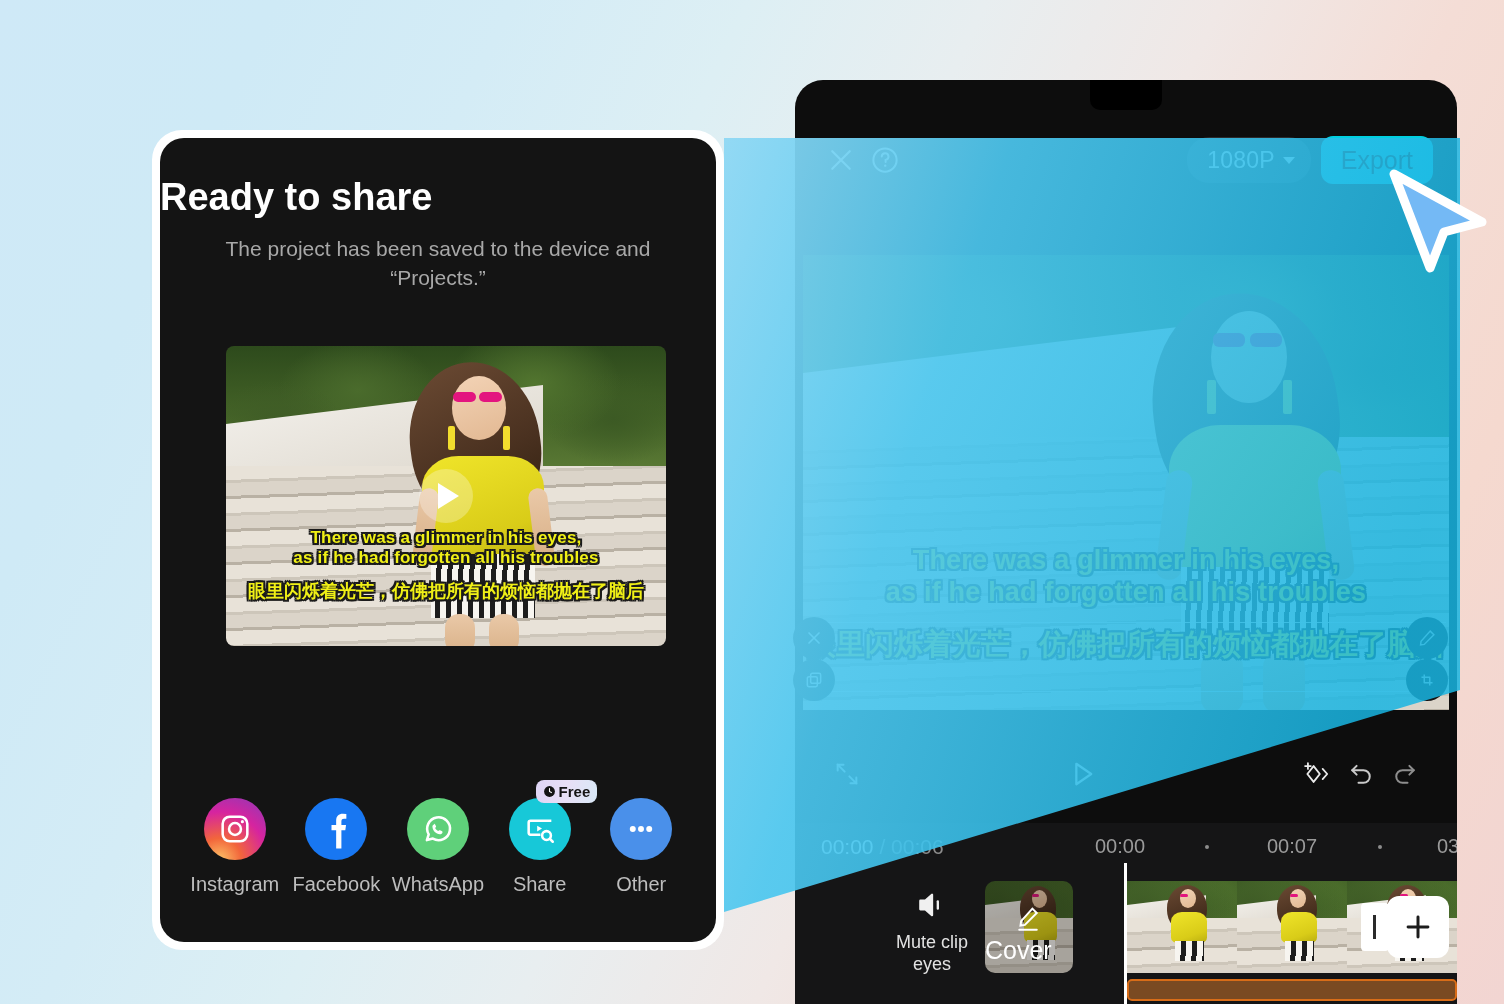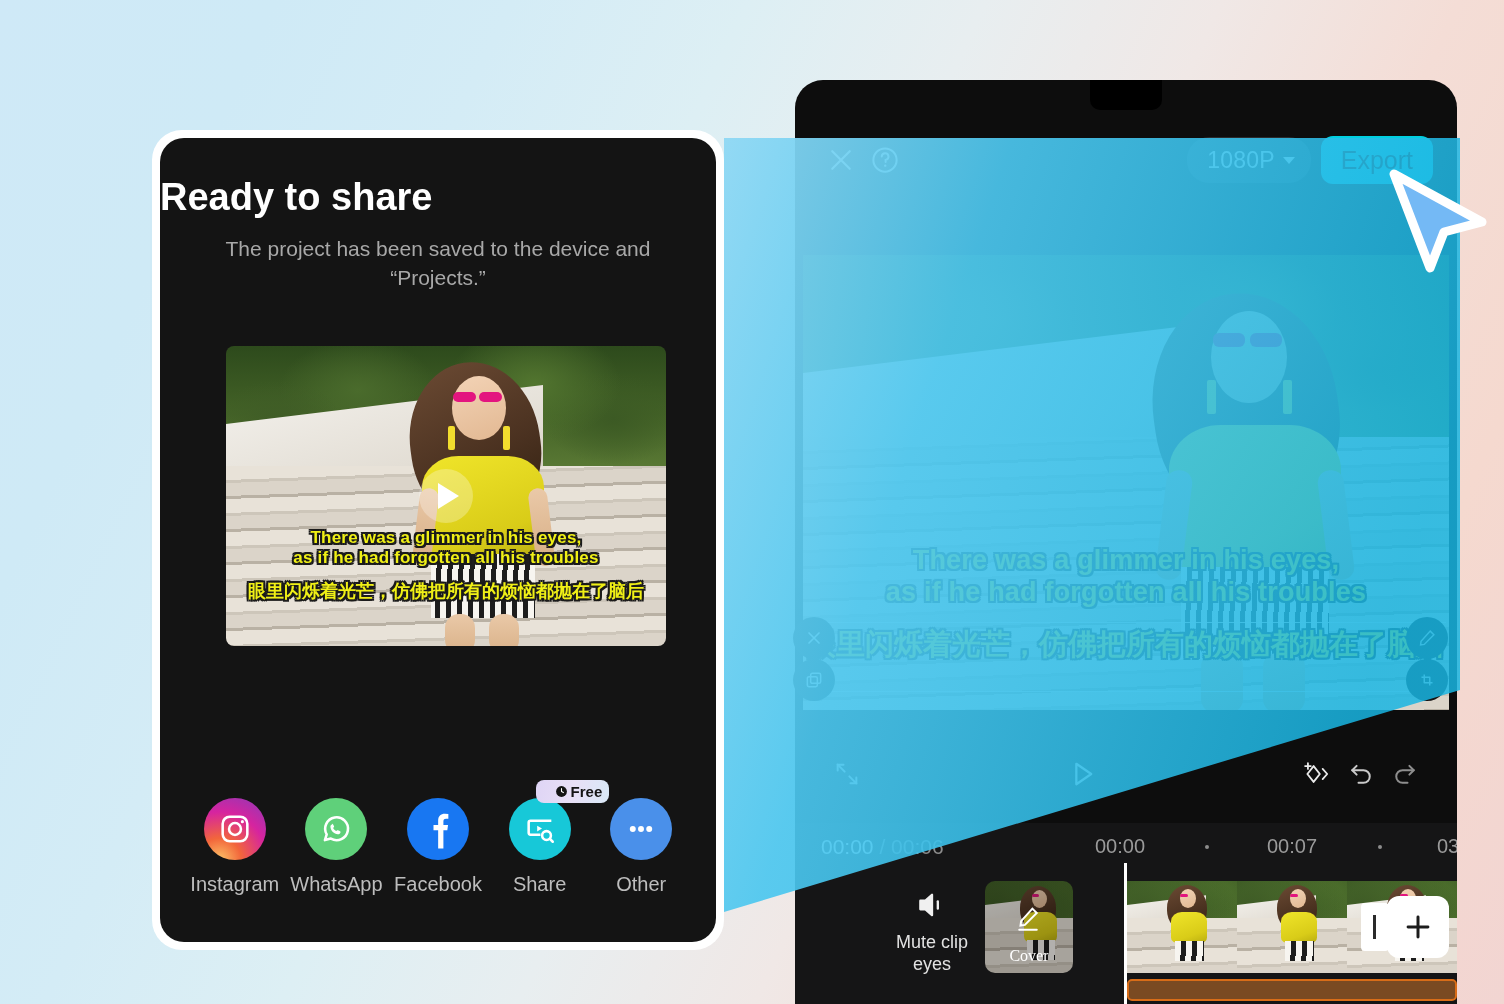--- a/index.html
+++ b/index.html
@@ -154,22 +154,22 @@
   .tl-mark { position:absolute; top:12px; color:#9a9a9a; font-size:20px; }
   .tl-dot { position:absolute; top:22px; width:4px; height:4px;
     border-radius:50%; background:#8c8c8c; }
   .playhead { position:absolute; left:329px; top:40px; bottom:0;
      width:3px; background:#fff; z-index:6; }
   .tl-row { position:relative; height:120px; display:flex; align-items:center; }
   .mute-btn { position:absolute; left:92px; top:18px; width:90px;
      text-align:center; color:#e2e2e2; font-size:18px; line-height:1.25; }
   .cover-btn { position:absolute; left:190px; top:10px; width:88px; height:92px;
      border-radius:10px; overflow:hidden; }
-  .cover-lbl { position:absolute; left:0; right:0; bottom:8px; text-align:center;
-     color:#fff; font-size:16px;font-family:Liberation Serif, serif; }
+  .cover-lbl { position:absolute; left:0; right:0; bottom:8px; 
+     color:#fff; font-size:25px; }
   .clips { position:absolute; left:332px; top:10px; height:92px; display:flex; }
   .clip-th { width:110px; height:92px; overflow:hidden; position:relative; }
   .add-clip { position:absolute; left:592px; top:25px; width:62px; height:62px;
      background:#fff; border-radius:12px; display:flex; align-items:center;
      justify-content:center; color:#1c1c1c; font-size:42px; }
   .trim-handle { position:absolute; left:566px; top:32px; width:28px; height:48px;
      background:#fff; border-radius:4px; }
   .trim-handle::after{ content:""; position:absolute; left:12px; top:12px;
      width:3px; height:24px; background:#2a2a2a; }
   .audio-bar { position:absolute; left:332px; top:108px; width:330px; height:22px;
@@ -207,21 +207,21 @@
   .tiktok-btn span.lbl { color:#111; font-size:25px; font-weight:bold; }
   .share-row { position:absolute; left:24px; right:24px; top:660px;
      display:flex; justify-content:space-around; }
   .share-item { width:96px; text-align:center; position:relative; }
   .share-circle { width:62px; height:62px; border-radius:50%; margin:0 auto;
      display:flex; align-items:center; justify-content:center; }
   .share-label { color:#bdbdbd; font-size:20px; margin-top:13px; }
   .free-badge { position:absolute; left:50%; top:-18px; transform:translateX(-4px);
      background:linear-gradient(100deg,#dfd5f5,#e8dff6,#d9e9f7);
      color:#141414; font-size:15px; font-weight:bold; border-radius:8px;
-     padding:3px 7px 3px 19px; display:flex; align-items:center; gap:3px; }
+     padding:3px 7px 3px 7px; display:flex; align-items:center; gap:3px; }
 
   
   .cursor { position:absolute; left:1386px; top:160px; }
 </style>
 </head>
 <body>
 
 <div class="page-mask">
 
   <div class="right-panel">
@@ -496,36 +496,36 @@
             <svg width="34" height="34" viewBox="0 0 24 24" fill="none" stroke="#fff" stroke-width="1.8">
               <rect x="3.3" y="3.3" width="17.4" height="17.4" rx="5"></rect>
               <circle cx="12" cy="12" r="4.2"></circle>
                 <circle cx="17.2" cy="6.8" r="1.1" fill="#fff" stroke="none"></circle>
             </svg>
           </div>
           <div class="share-label">Instagram</div>
         </div>
 
         <div class="share-item">
+          <div class="share-circle" style="background:#1877f2;">
+            <svg width="36" height="40" viewBox="0 0 24 26">
+              <path d="M15.6 13.9h2.6l.5-3.6h-3.1V8c0-1 .3-1.8 1.8-1.8h1.5V3a21 21 0 0 0-2.4-.13c-2.6 0-4.4 1.6-4.4 4.5v2.9H9v3.6h3.1V26h3.5z" fill="#fff"></path>
+            </svg>
+          </div>
+          <div class="share-label">Facebook</div>
+        </div>
+
+        <div class="share-item">
           <div class="share-circle" style="background:#5fd07a;">
             <svg width="36" height="36" viewBox="0 0 24 24" fill="none" stroke="#fff" stroke-width="1.7">
               <path d="M4.6 19.4 5.8 15.6A7.6 7.6 0 1 1 8.6 18.4Z" stroke-linejoin="round"></path>
               <path d="M9.2 8.5c.4-.1.7.1.9.5l.6 1.2c.1.3 0 .5-.2.7l-.4.4c.4.9 1.2 1.7 2.1 2.1l.4-.4c.2-.2.5-.3.7-.2l1.2.6c.4.2.6.5.5.9-.2.8-1 1.3-1.8 1.2-2.6-.3-4.6-2.3-4.9-4.9-.1-.8.4-1.6 1.2-1.8z" fill="#fff" stroke="none"></path>
             </svg>
           </div>
           <div class="share-label">WhatsApp</div>
-        </div>
-
-        <div class="share-item">
-          <div class="share-circle" style="background:#1877f2;">
-            <svg width="36" height="40" viewBox="0 0 24 26">
-              <path d="M15.6 13.9h2.6l.5-3.6h-3.1V8c0-1 .3-1.8 1.8-1.8h1.5V3a21 21 0 0 0-2.4-.13c-2.6 0-4.4 1.6-4.4 4.5v2.9H9v3.6h3.1V26h3.5z" fill="#fff"></path>
-            </svg>
-          </div>
-          <div class="share-label">Facebook</div>
         </div>
 
         <div class="share-item">
           <div class="free-badge">
             <svg width="13" height="13" viewBox="0 0 24 24">
               <circle cx="12" cy="12" r="10" fill="#141414"></circle>
               <path d="M12 6.5V12l3.5 2" stroke="#fff" stroke-width="2" fill="none" stroke-linecap="round"></path>
             </svg>
             <span>Free</span>
           </div>

